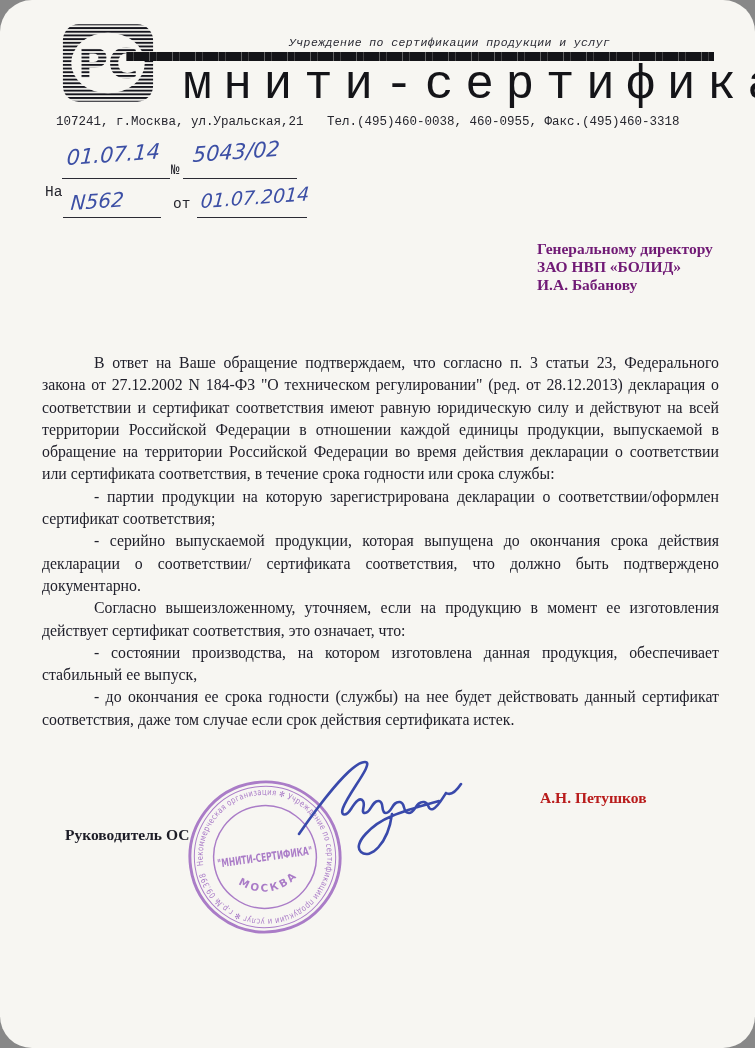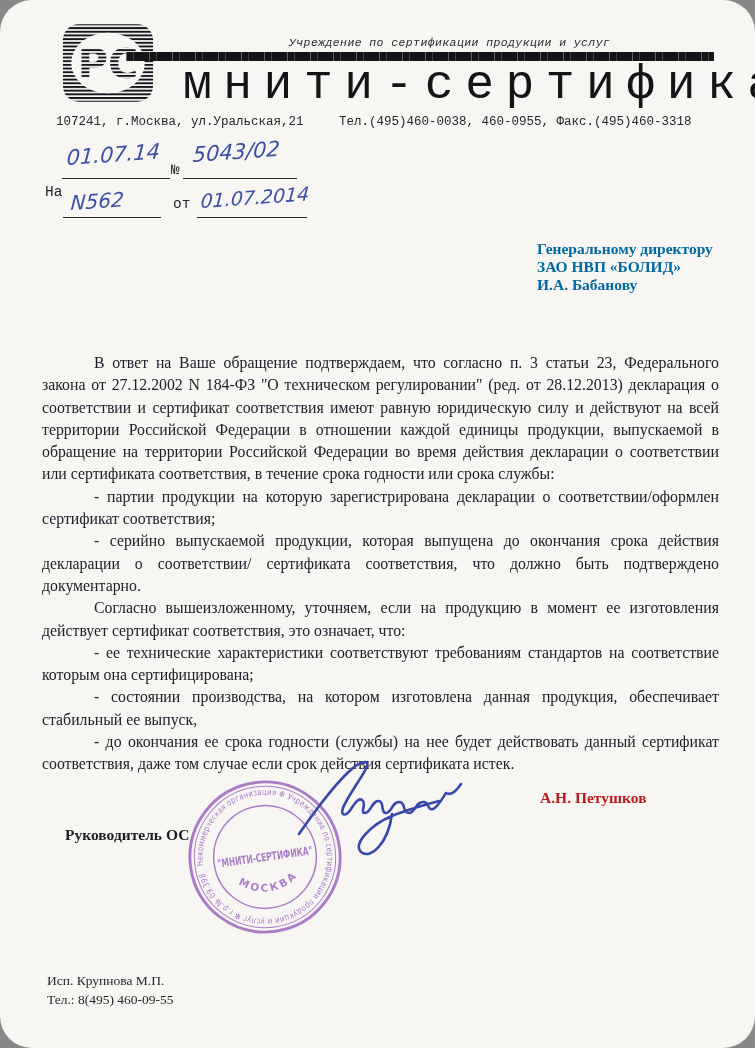--- a/index.html
+++ b/index.html
@@ -19,31 +19,31 @@
     background-image:repeating-linear-gradient(90deg, rgba(247,246,242,.35) 0 1px, transparent 1px 7px, rgba(247,246,242,.2) 7px 8px, transparent 8px 23px);
   }
   .org-title{
     left:183px;top:58px;font-family:"Liberation Mono", monospace;
     font-size:48px;letter-spacing:11.5px;color:#141418;white-space:nowrap;
   }
   .address-line{
     left:56px;top:115px;font-family:"Liberation Mono", monospace;
     font-size:12.5px;color:#26262e;white-space:nowrap;
   }
-  .address-line span{margin-right:28px;}
+  .address-line span{margin-right:16px;}
   .address-line span:last-child{margin-right:12px;}
   
   .hand{
     font-family:"DejaVu Sans", sans-serif;font-style:italic;color:#3c4fa5;
     transform:rotate(-4deg) skewX(-8deg);transform-origin:left bottom;white-space:nowrap;
   }
   .uline{border-bottom:1.6px solid #2a2a33;height:0;}
   .ref-print{font-family:"Liberation Mono", monospace;font-size:14.5px;color:#26262e;}
   
-  .recipient{left:537px;top:240px;font-weight:bold;font-size:15.5px;line-height:17.8px;color:#0369a1;white-space:nowrap;}
+  .recipient{left:537px;top:240px;font-weight:bold;font-size:15.5px;line-height:17.8px;color:#701a75;white-space:nowrap;}
   
   .body-text{left:42px;top:352px;width:677px;font-size:15.8px;line-height:22.3px;
     text-align:justify;color:#20202b;}
   .body-text p{margin:0;text-indent:52px;}
   
   .sig-left{left:65px;top:826px;font-weight:bold;font-size:15.5px;color:#1d1d27;}
   .sig-right{left:540px;top:789px;font-weight:bold;font-size:15.5px;color:#b91c1c;}
   
   .footer{left:47px;top:972px;font-size:13.5px;line-height:18.5px;color:#26262e;}
   .stamp-wrap{left:186px;top:778px;width:158px;height:158px;transform:rotate(-8deg);opacity:.88;}
@@ -93,21 +93,20 @@
     <div>Генеральному директору</div>
     <div>ЗАО НВП «БОЛИД»</div>
     <div>И.А. Бабанову</div>
   </div>
 
   <div class="abs body-text">
     <p>В ответ на Ваше обращение подтверждаем, что согласно п. 3 статьи 23, Федерального закона от 27.12.2002 N 184-ФЗ "О техническом регулировании" (ред. от 28.12.2013) декларация о соответствии и сертификат соответствия имеют равную юридическую силу и действуют на всей территории Российской Федерации в отношении каждой единицы продукции, выпускаемой в обращение на территории Российской Федерации во время действия декларации о соответствии или сертификата соответствия, в течение срока годности или срока службы:</p>
     <p>- партии продукции на которую зарегистрирована декларации о соответствии/оформлен сертификат соответствия;</p>
     <p>- серийно выпускаемой продукции, которая выпущена до окончания срока действия декларации о соответствии/ сертификата соответствия, что должно быть подтверждено документарно.</p>
     <p>Согласно вышеизложенному, уточняем, если на продукцию в момент ее изготовления действует сертификат соответствия, это означает, что:</p>
-    <p>- ее технические характеристики соответствуют требованиям стандартов на соответствие которым она сертифицирована;</p>
     <p>- состоянии производства, на котором изготовлена данная продукция, обеспечивает стабильный ее выпуск,</p>
     <p>- до окончания ее срока годности (службы) на нее будет действовать данный сертификат соответствия, даже том случае если срок действия сертификата истек.</p>
   </div>
 
   <div class="abs sig-left">Руководитель ОС</div>
   <div class="abs sig-right">А.Н. Петушков</div>
 
   <div class="abs stamp-wrap">
     <svg width="158" height="158" viewBox="0 0 160 160">
       <defs>
@@ -131,18 +130,14 @@
     <svg width="195" height="112" viewBox="0 0 195 112">
       <path d="M4,84 C22,58 56,12 70,12 C80,12 54,42 48,58 C45,66 51,67 56,59
                C61,51 65,47 68,51 C71,55 65,63 70,63 C76,63 77,50 84,51 C90,52 85,63 91,63
                C97,63 97,51 105,52 C111,53 107,63 114,63 C120,63 121,51 129,52 C135,53 132,61 138,59
                C143,57 147,49 151,43
                M97,64 C93,94 75,110 66,102 C57,94 77,74 97,66 C111,60 130,55 144,51
                M151,43 C156,46 162,40 166,34" fill="none" stroke="#3949ab" stroke-width="2.6" stroke-linecap="round" stroke-linejoin="round"></path>
     </svg>
   </div>
 
-  <div class="abs footer">
-    <div>Исп. Крупнова М.П.</div>
-    <div>Тел.: 8(495) 460-09-55</div>
-  </div>
 
 </div>
 
 </body></html>

